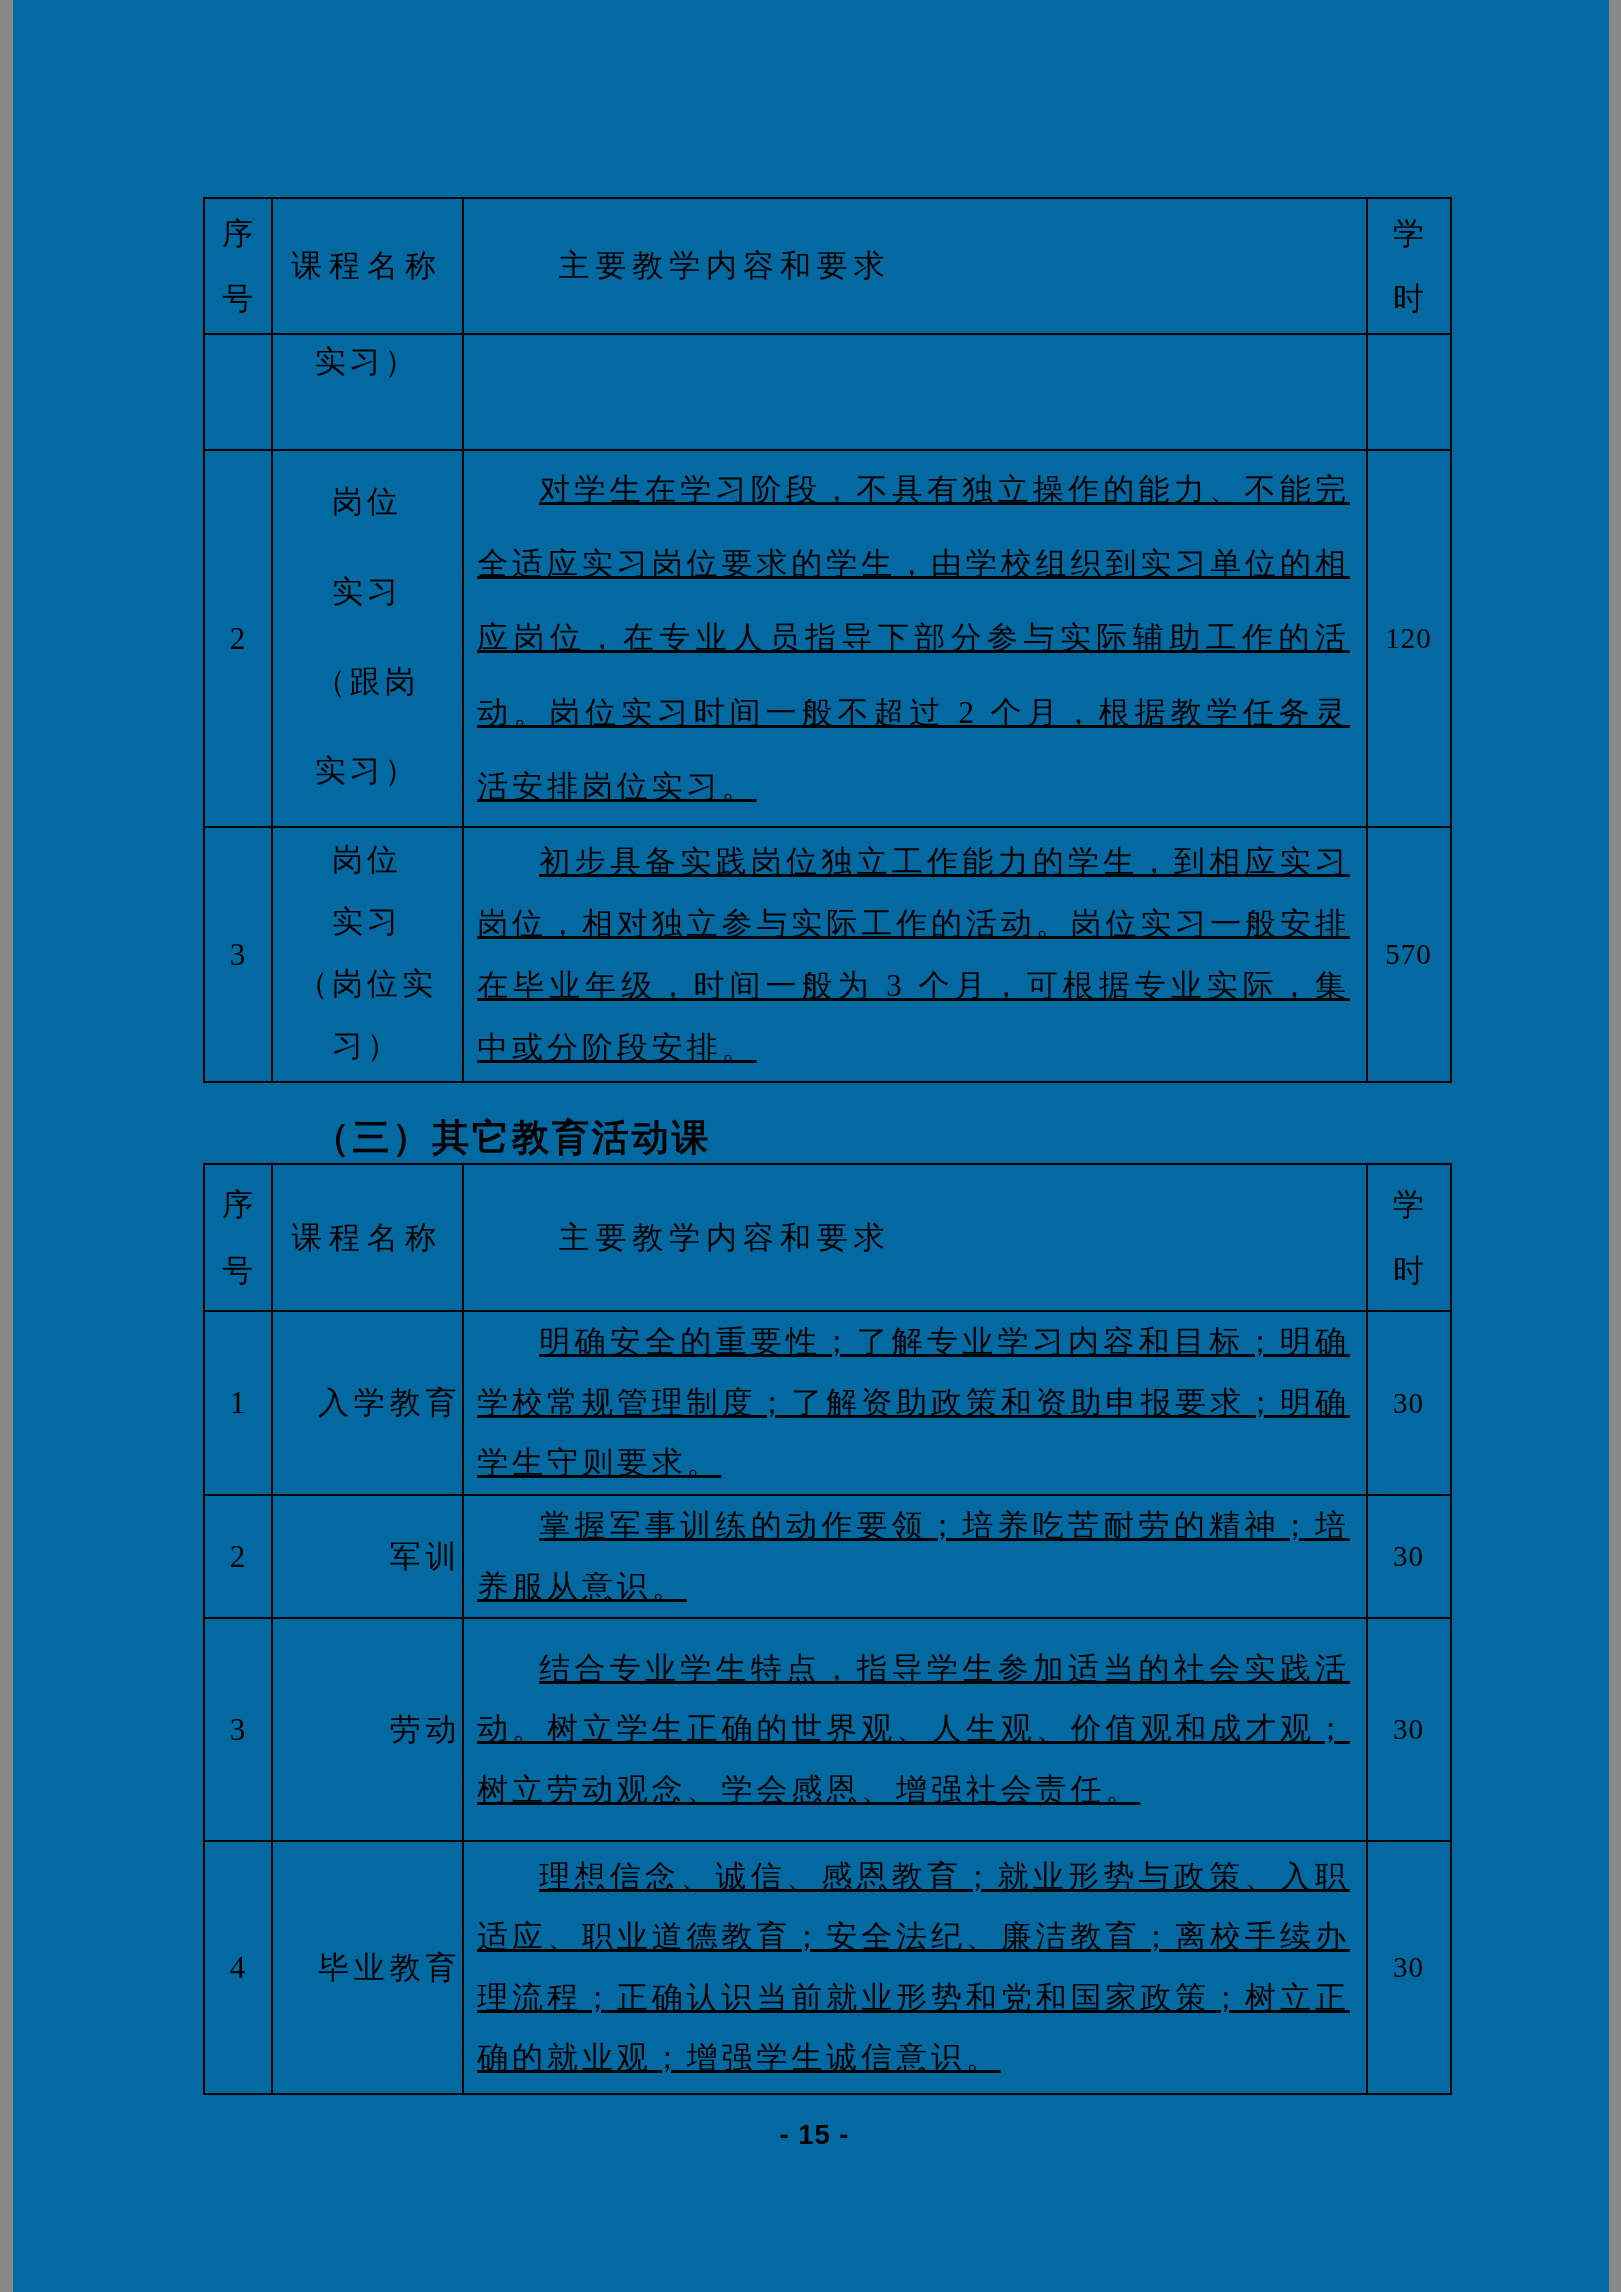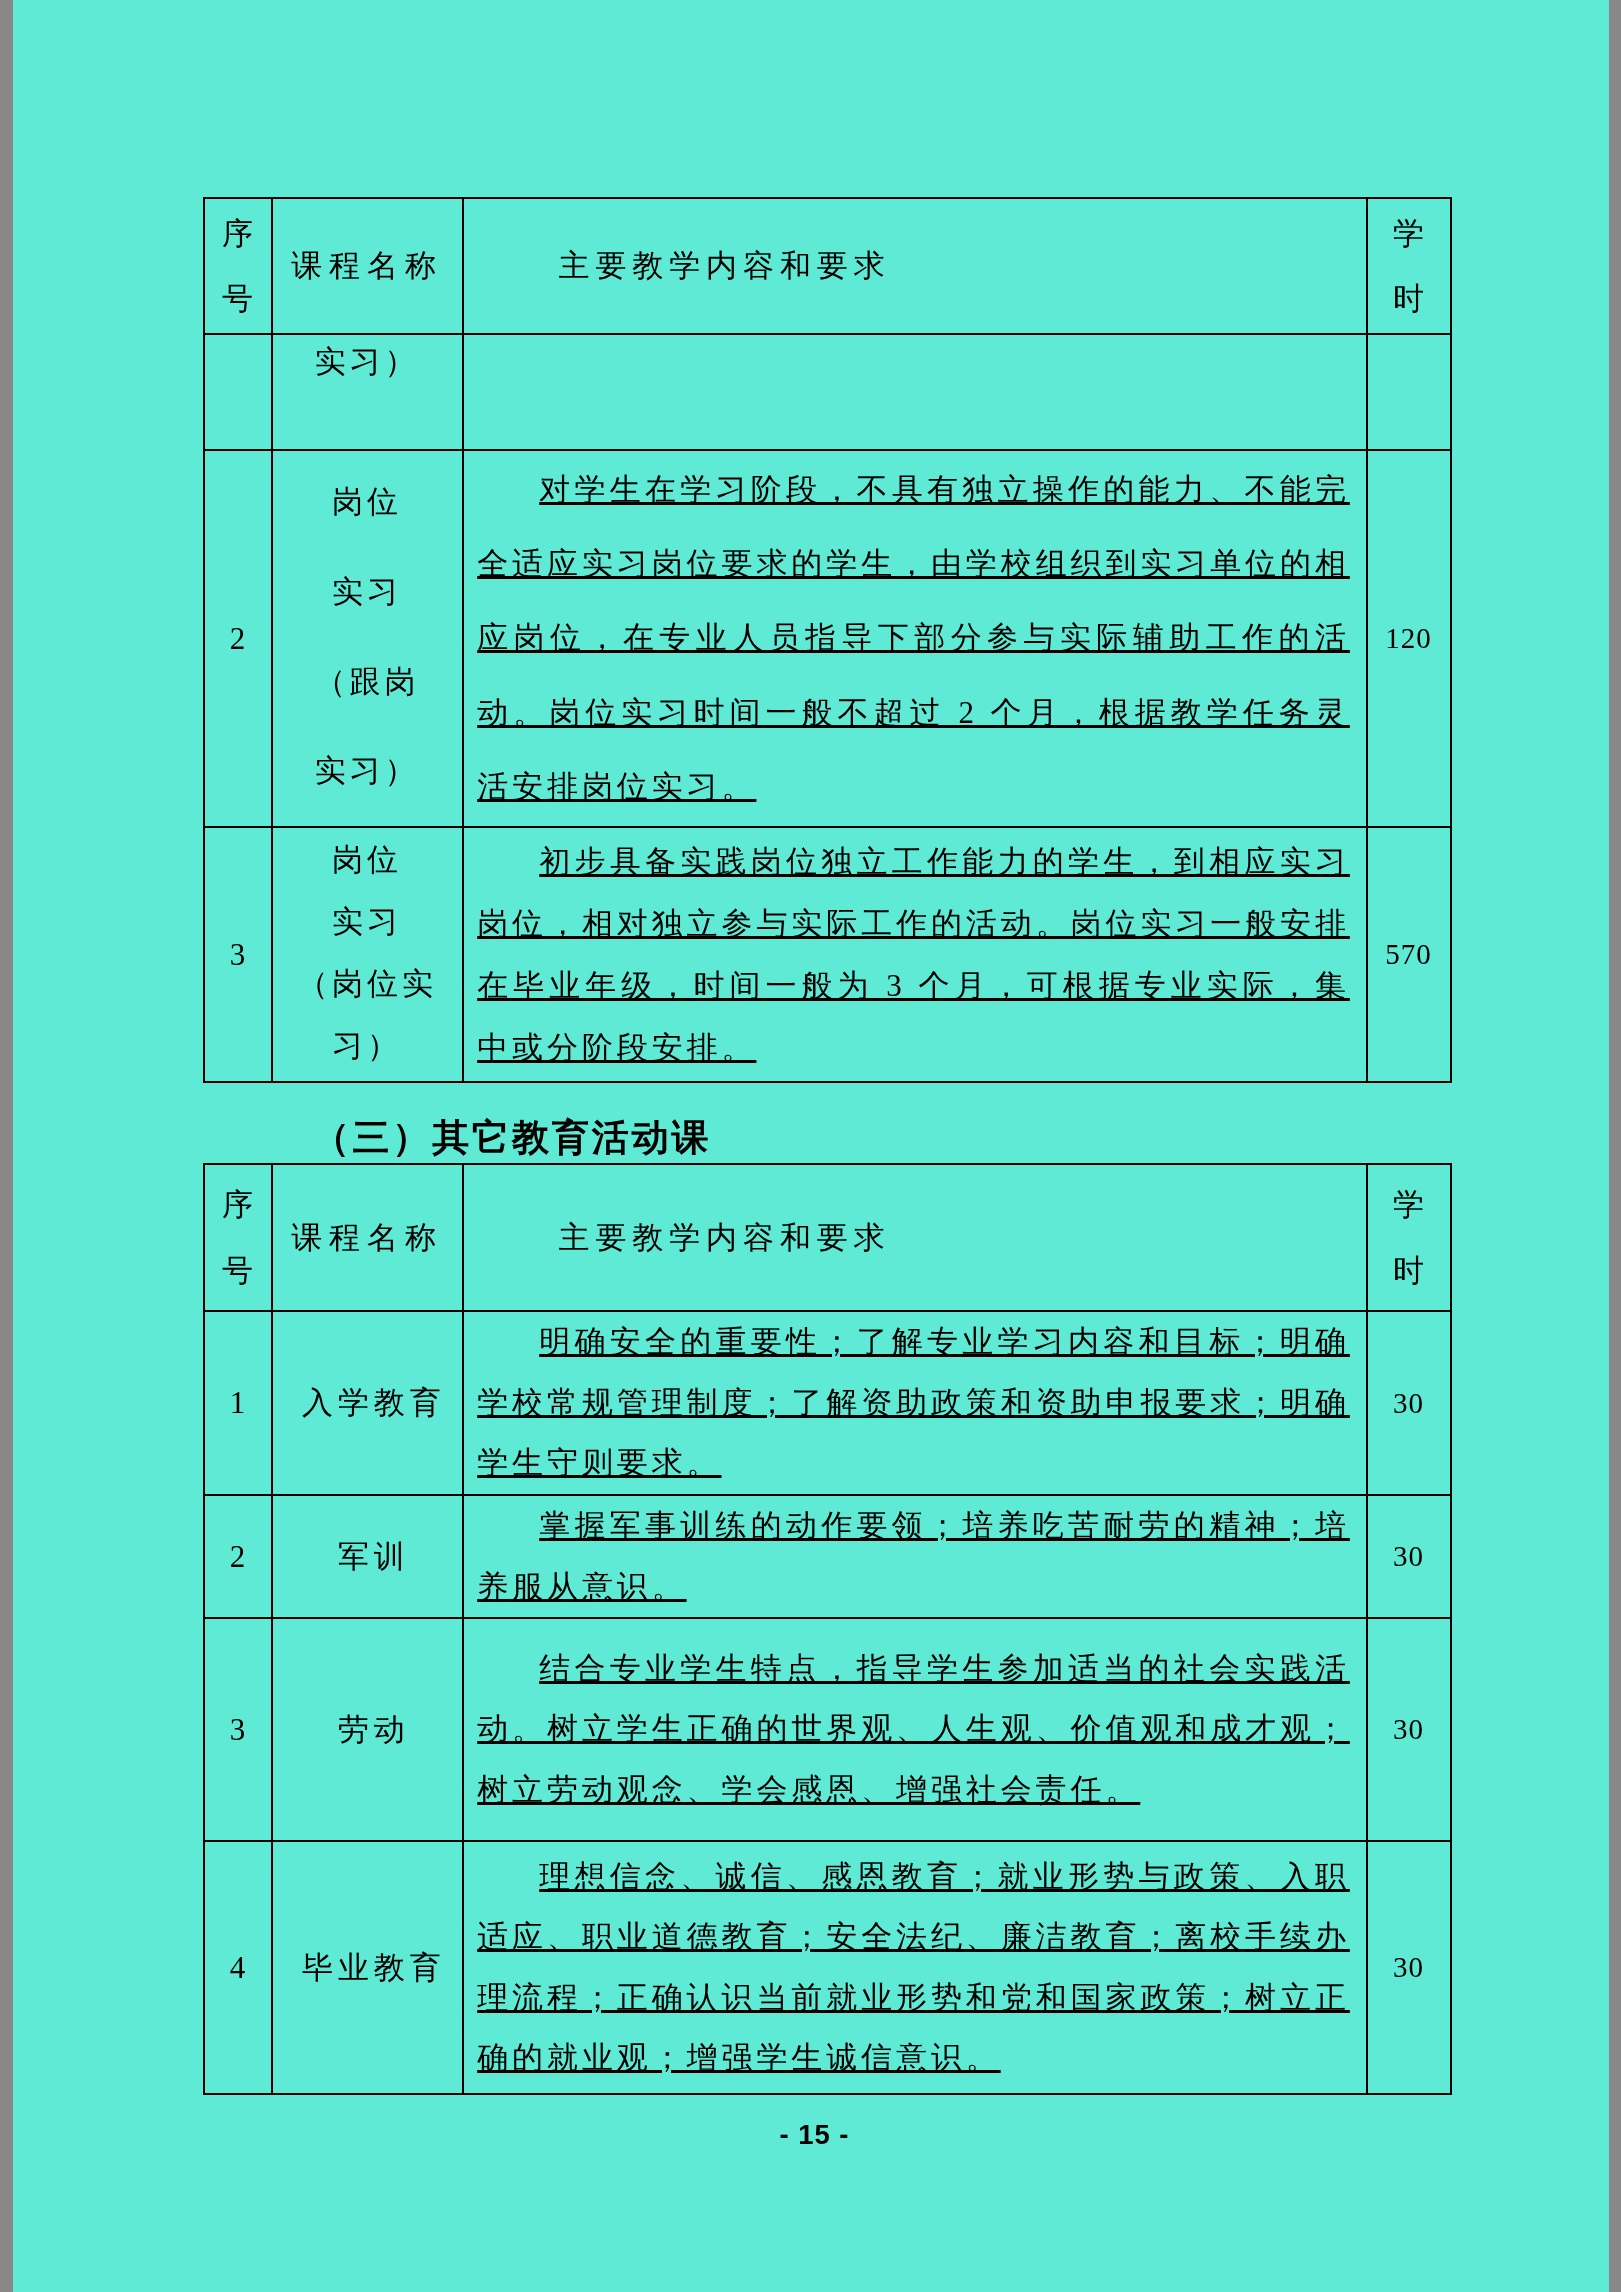--- a/index.html
+++ b/index.html
@@ -1,21 +1,21 @@
 <!DOCTYPE html>
 <html><head>
 <meta charset="utf-8">
 <style>
   html, body { margin: 0; padding: 0; background: #888; }
   .page {
     position: relative;
     width: 1596px;
     height: 2293px;
     margin: 0 auto;
-    background: #5eead4;
+    background: #0369a1;
     color: #000000;
     font-family: "Liberation Serif", "DejaVu Serif", serif;
   }
   table.doc-table {
     position: absolute;
     left: 190px;
     border-collapse: collapse;
     table-layout: fixed;
     width: 1247px;
   }
@@ -46,21 +46,21 @@
   .no-cell { text-align: center; }
   .hours-cell { text-align: center; font-size: 29px; letter-spacing: 1px; }
   
   .course-center {
     text-align: center;
     white-space: pre-line;
     letter-spacing: 3.9px;
     font-family: Liberation Mono, monospace;
   }
   .course-top { vertical-align: top; padding-top: 5.9px; }
-  .course-left { text-align: center; padding-left: 13.7px; letter-spacing: 4.9px; }
+  .course-left { text-align: right; padding-left: 13.7px; letter-spacing: 4.9px; }
   
   .content-cell { padding: 0 15.7px 0 13.7px; text-decoration: underline; }
   .content-cell p {
     margin: 0;
     text-indent: 2em;
     text-align: justify;
     letter-spacing: 3.9px;
   }
   .lh-29 { line-height: 2.9; }
   .lh-24 { line-height: 2.4; }

